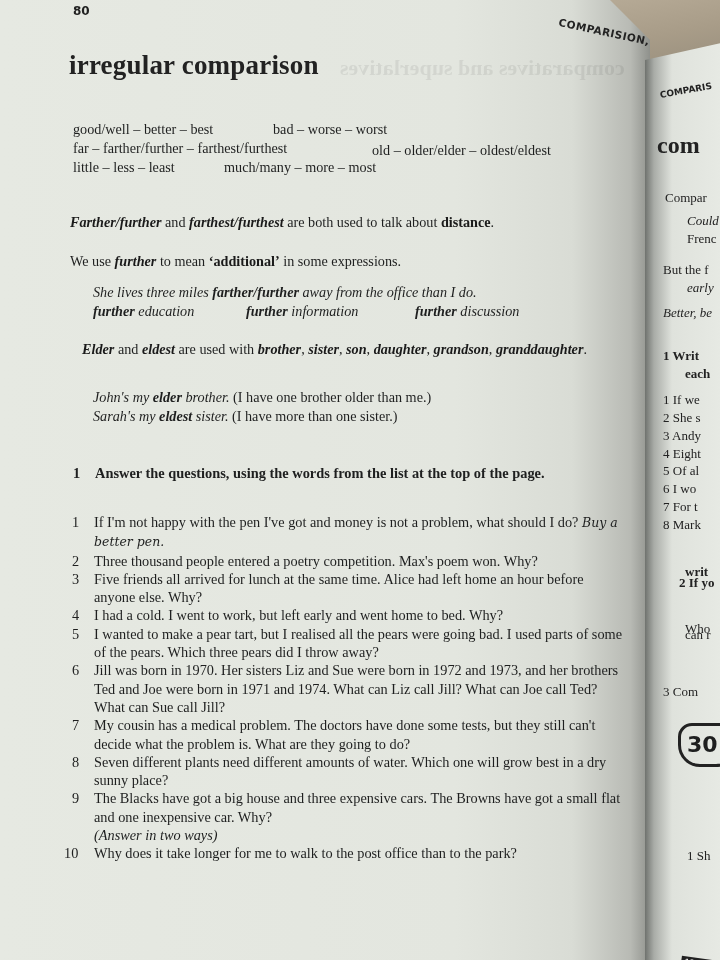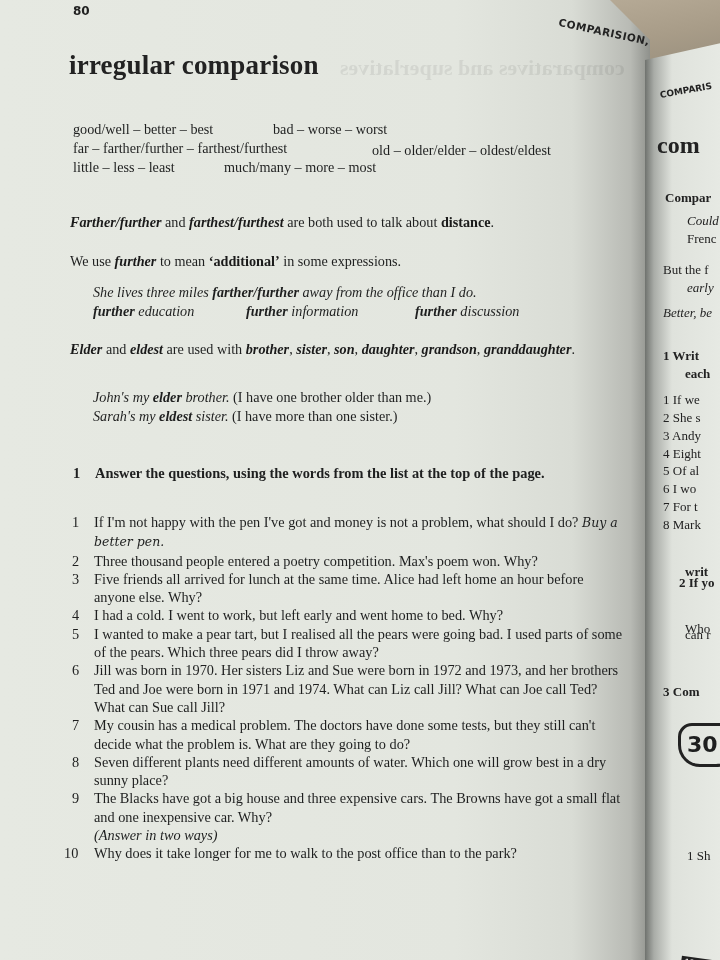--- a/index.html
+++ b/index.html
@@ -89,21 +89,21 @@
 
   <div class="ex" style="top:283px;">
     <i>She lives three miles </i><b><i>farther/further</i></b><i> away from the office than I do.</i>
   </div>
   <div class="ex" style="top:302px;">
     <span><b><i>further</i></b><i> education</i></span>
     <span style="position:absolute;left:153px;"><b><i>further</i></b><i> information</i></span>
     <span style="position:absolute;left:322px;"><b><i>further</i></b><i> discussion</i></span>
   </div>
 
-  <div class="para" style="top:340px;">
+  <div class="para" style="top:340px;margin-left:12px;">
     <b><i>Elder</i></b><span> and </span><b><i>eldest</i></b><span> are used with </span><b><i>brother</i></b><span>, </span><b><i>sister</i></b><span>, </span><b><i>son</i></b><span>, </span><b><i>daughter</i></b><span>, </span><b><i>grandson</i></b><span>, </span><b><i>granddaughter</i></b><span>.</span>
   </div>
 
   <div class="ex" style="top:388px;">
     <i>John's my </i><b><i>elder</i></b><i> brother.</i><span> (I have one brother older than me.)</span>
   </div>
   <div class="ex" style="top:407px;">
     <i>Sarah's my </i><b><i>eldest</i></b><i> sister.</i><span> (I have more than one sister.)</span>
   </div>
 
@@ -123,38 +123,38 @@
     <div class="q"><span class="n">8</span><span>Seven different plants need different amounts of water. Which one will grow best in a dry sunny place?</span></div>
     <div class="q"><span class="n">9</span><span>The Blacks have got a big house and three expensive cars. The Browns have got a small flat and one inexpensive car. Why?</span><span class="note">(Answer in two ways)</span></div>
     <div class="q"><span class="n two">10</span><span>Why does it take longer for me to walk to the post office than to the park?</span></div>
   </div>
 </div>
 
 <div class="page-right">
   <div class="rp rp-head">COMPARIS</div>
   <div class="rp rp-title">com</div>
   <div id="rp-lines">
-      <div class="rp" style="top: 150px; left: 20px; font-weight: bold;">Compar</div>
+      <div class="rp" style="top: 150px; left: 20px; font-weight: normal;">Compar</div>
       <div class="rp" style="top: 173px; left: 42px; font-style: italic;">Could</div>
       <div class="rp" style="top: 191px; left: 42px; ">Frenc</div>
       <div class="rp" style="top: 222px; left: 18px;">But the f</div>
       <div class="rp" style="top: 240px; left: 42px; font-style: italic;">early</div>
       <div class="rp" style="top: 265px; left: 18px; font-style: italic;">Better, be</div>
       <div class="rp" style="top: 308px; left: 18px; font-weight: bold;">1  Writ</div>
       <div class="rp" style="top: 326px; left: 40px; font-weight: bold;">each</div>
       <div class="rp" style="top: 352px; left: 18px;">1   If we</div>
       <div class="rp" style="top: 370px; left: 18px;">2   She s</div>
       <div class="rp" style="top: 388px; left: 18px;">3   Andy</div>
       <div class="rp" style="top: 406px; left: 18px;">4   Eight</div>
       <div class="rp" style="top: 423px; left: 18px;">5   Of al</div>
       <div class="rp" style="top: 441px; left: 18px;">6   I wo</div>
       <div class="rp" style="top: 459px; left: 18px;">7   For t</div>
       <div class="rp" style="top: 477px; left: 18px;">8   Mark</div>
       <div class="rp" style="top: 535px; left: 34px; font-weight: bold;">2  If yo</div>
       <div class="rp" style="top: 524px; left: 40px; font-weight: bold;">writ</div>
       <div class="rp" style="top: 581px; left: 40px;">Who</div>
       <div class="rp" style="top: 587px; left: 40px;">can r</div>
-      <div class="rp" style="top: 644px; left: 18px; font-weight: bold;">3  Com</div>
+      <div class="rp" style="top: 644px; left: 18px; font-weight: normal;">3  Com</div>
       <div class="rp" style="top: 808px; left: 42px;">1  Sh</div>
     </div>
   <div class="badge-sign">30</div>
   <div class="clock-badge">13:00</div>
 </div>
 
 </body></html>

